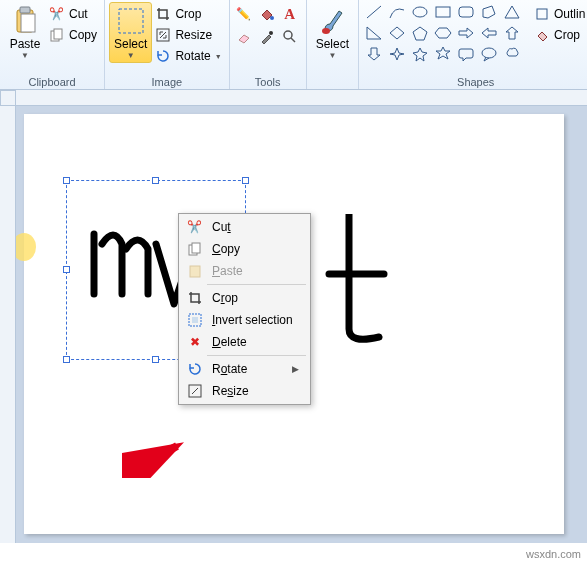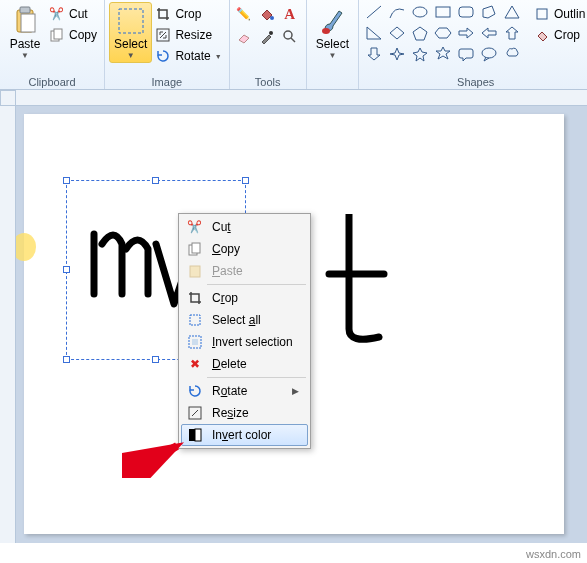--- a/index.html
+++ b/index.html
@@ -334,28 +334,20 @@
     <span class="icon">
         <svg width="14" height="14">
           <path d="M3 1v10h10M1 3h10v10" stroke="#444" fill="none" stroke-width="1.5"></path>
         </svg>
       </span>
     <span class="ctx-label">C<u>r</u>op</span>
   </div>
   <div class="ctx-item">
     <span class="icon">
         <svg width="14" height="14">
-          <rect x="2" y="2" width="10" height="10" fill="none" stroke="#2a6fd6" stroke-dasharray="2,1"></rect>
-        </svg>
-      </span>
-    <span class="ctx-label">Select <u>a</u>ll</span>
-  </div>
-  <div class="ctx-item">
-    <span class="icon">
-        <svg width="14" height="14">
           <rect x="1" y="1" width="12" height="12" fill="none" stroke="#2a6fd6" stroke-dasharray="2,1"></rect>
           <rect x="4" y="4" width="6" height="6" fill="#cde"></rect>
         </svg>
       </span>
     <span class="ctx-label"><u>I</u>nvert selection</span>
   </div>
   <div class="ctx-item">
     <span class="icon" style="color:#d22">✖</span>
     <span class="ctx-label"><u>D</u>elete</span>
   </div>
@@ -371,29 +363,20 @@
     <span class="ctx-arrow">▶</span>
   </div>
   <div class="ctx-item">
     <span class="icon">
         <svg width="14" height="14">
           <rect x="1" y="1" width="12" height="12" fill="none" stroke="#444"></rect>
           <path d="M4 10l6-6" stroke="#444"></path>
         </svg>
       </span>
     <span class="ctx-label">Re<u>s</u>ize</span>
-  </div>
-  <div class="ctx-item hover">
-    <span class="icon">
-        <svg width="14" height="14">
-          <rect x="1" y="1" width="6" height="12" fill="#000"></rect>
-          <rect x="7" y="1" width="6" height="12" fill="#fff" stroke="#000"></rect>
-        </svg>
-      </span>
-    <span class="ctx-label">In<u>v</u>ert color</span>
   </div>
 </div>
 
 <svg class="red-arrow" width="70" height="40">
   <defs>
       <marker id="ah" markerWidth="10" markerHeight="10" refX="8" refY="3" orient="auto">
         <path d="M0 0l9 3-9 3z" fill="#e2001a"></path>
       </marker>
     </defs>
   <path d="M5 35 L55 8" stroke="#e2001a" stroke-width="8" marker-end="url(#ah)"></path>

